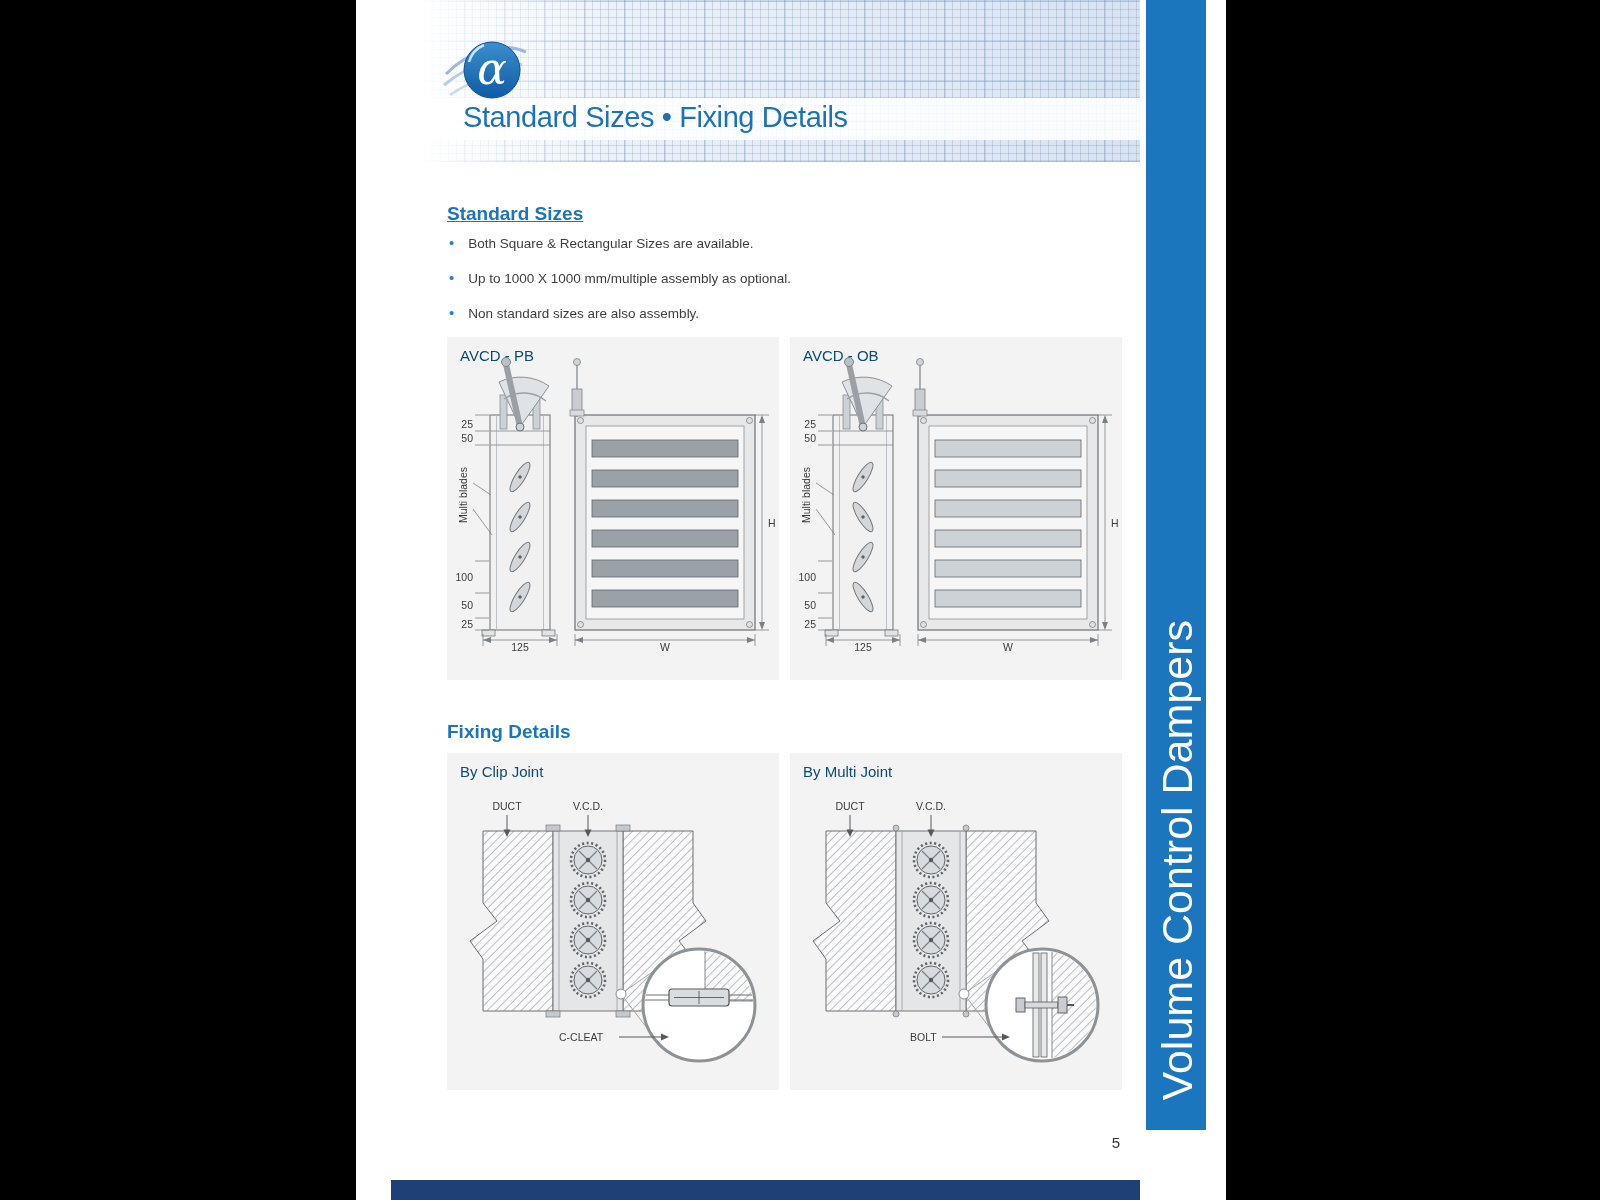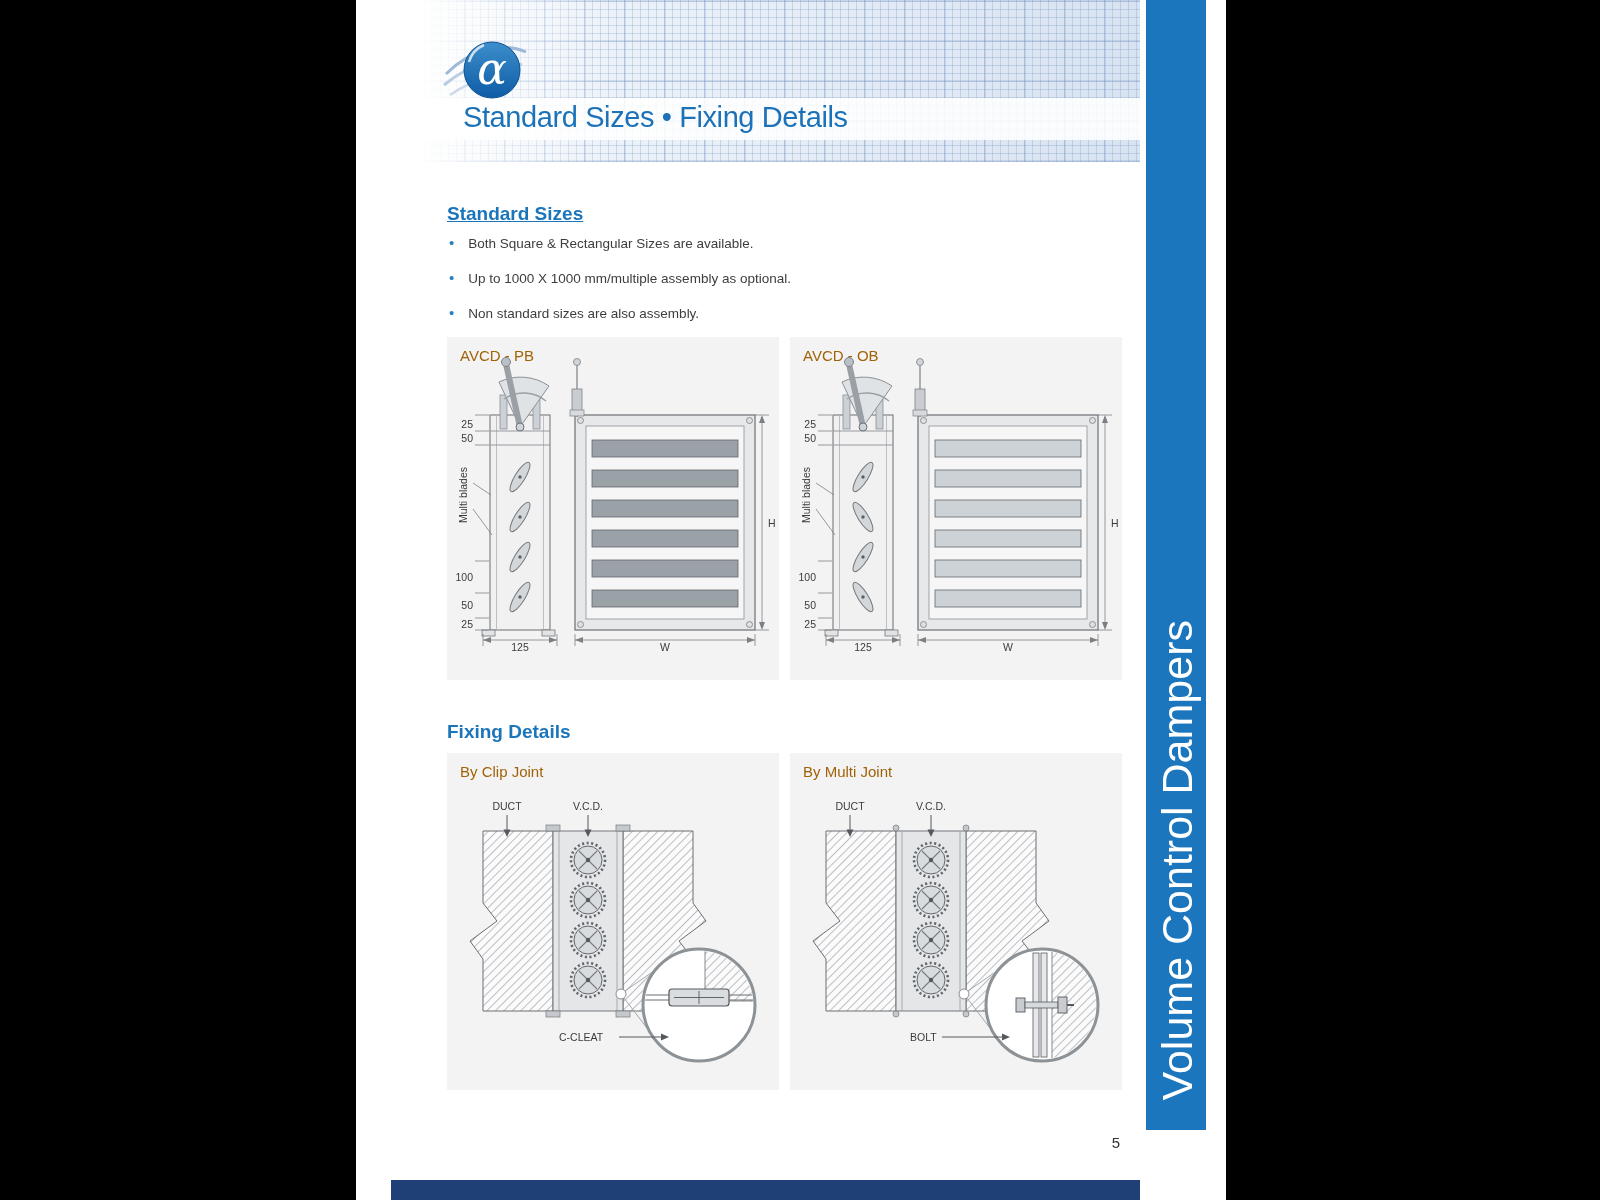--- a/index.html
+++ b/index.html
@@ -31,21 +31,21 @@
   .section-heading{position:absolute;left:91px;font-size:19px;font-weight:bold;color:#1b75bb;}
   .bullets{position:absolute;left:93px;top:235px;margin:0;padding:0;list-style:none;}
   .bullets li{display:flex;align-items:baseline;margin-bottom:19px;font-size:13.5px;color:#3d3d3d;}
   .bullets .dot{color:#2a80c2;font-size:15px;margin-right:14px;line-height:1;}
 
   
   .panel{position:absolute;width:332px;background:#f3f3f4;}
   .panel.r1{top:337px;height:343px;}
   .panel.r2{top:753px;height:337px;}
   .panel.colA{left:91px;} .panel.colB{left:434px;}
-  .panel-title{position:absolute;left:13px;top:10px;font-size:15px;color:#a16207;z-index:2;}
+  .panel-title{position:absolute;left:13px;top:10px;font-size:15px;color:#0c4a6e;z-index:2;}
   .panel svg{position:absolute;left:0;top:0;width:100%;height:100%;}
   svg text{font-family:"Liberation Sans", sans-serif;font-size:10.5px;fill:#3b3b3b;}
 
   
   .sblade{fill:#d3d7da;stroke:#72777c;stroke-width:1;transform:rotate(32deg);transform-box:fill-box;transform-origin:center;}
   .ob .blades ellipse:nth-of-type(even){transform:rotate(-32deg);}
   .pb .fblades rect{fill:#9aa1a7;}
   .ob .fblades rect{fill:#cdd2d6;}
 
   

